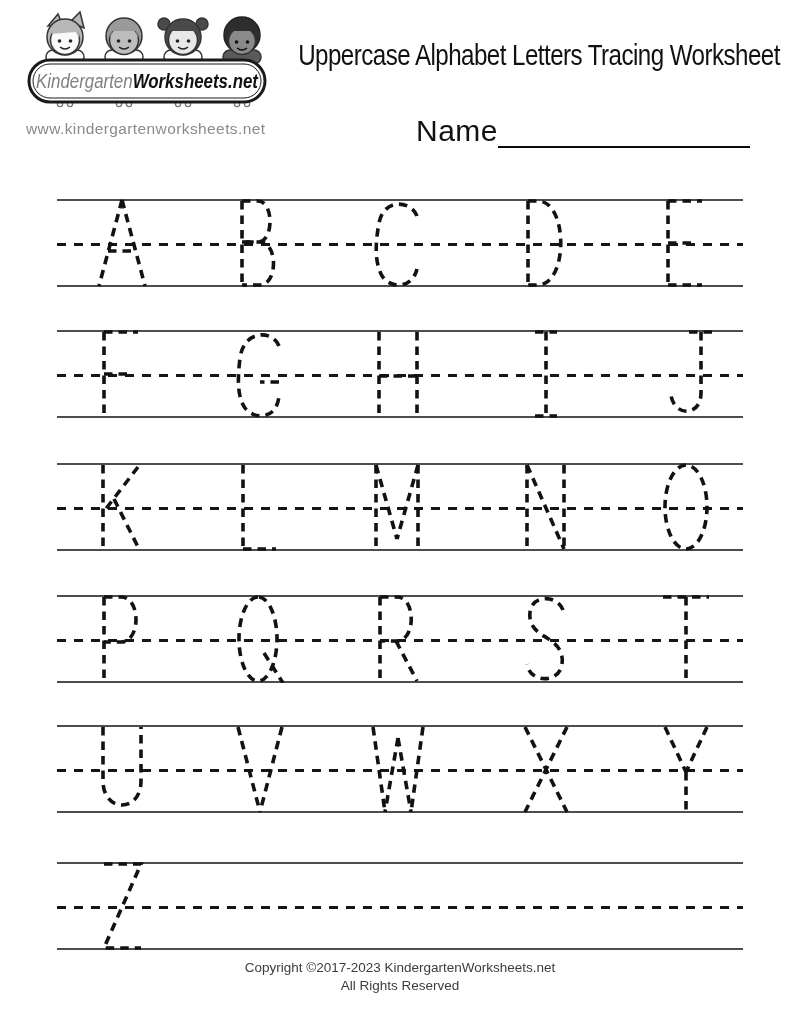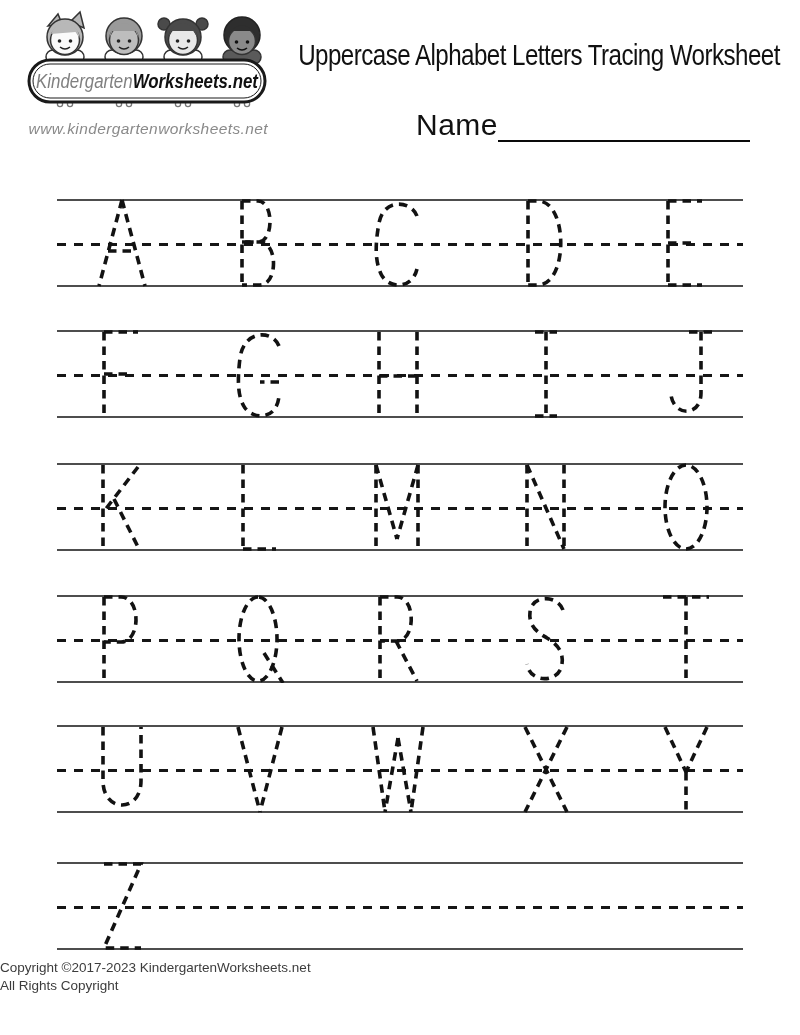--- a/index.html
+++ b/index.html
@@ -5,30 +5,30 @@
   html,body{margin:0;padding:0;}
   body{
     width:800px;height:1035px;background:#ffffff;position:relative;
     font-family:"Liberation Sans",sans-serif;color:#111;overflow:hidden;
   }
   .page{position:absolute;inset:0;}
 
   
   .logo-box{position:absolute;left:26px;top:8px;width:242px;height:102px;font-style:italic;}
   .website{
-    position:absolute;left:26px;top:120px;width:242px;text-align:right;
-    font-size:15.5px;letter-spacing:.4px;color:#8a8a8a;font-style:italic;
+    position:absolute;left:26px;top:120px;width:242px;text-align:left;
+    font-size:15.5px;letter-spacing:.4px;color:#8a8a8a;
   }
   .title{
     position:absolute;left:281px;top:38px;width:490px;margin:0;
     font-size:26px;font-weight:400;text-align:center;letter-spacing:-.6px;
     transform:scale(.93,1.12);transform-origin:center top;white-space:nowrap;
   }
   .name-row{
-    position:absolute;left:416px;top:108px;display:flex;align-items:flex-end;
+    position:absolute;left:416px;top:114px;display:flex;align-items:flex-end;
   }
   .name-label{font-size:30px;letter-spacing:.5px;}
   .name-line{width:252px;height:32px;border-bottom:2.5px solid #0a0a0a;}
 
   
   .trace-row{position:absolute;left:0;width:800px;height:90px;}
   .trace-row .line{position:absolute;left:57px;width:686px;}
   .line.solid{height:2px;background:#4d4d4d;}
   .line.top{top:0;}
   .line.bottom{top:86px;}
@@ -38,21 +38,21 @@
   }
   .trace-letter{position:absolute;top:0;width:60px;height:88px;}
   .trace-letter svg{display:block;}
   .trace-letter path{
     fill:none;stroke:#121212;stroke-width:3.6;
     stroke-dasharray:8.5 6;stroke-linecap:butt;
   }
 
   
   .footer{
-    position:absolute;left:0;top:959px;width:800px;text-align:left;
+    position:absolute;left:0;top:959px;width:800px;text-align:center;
     color:#3c3c3c;font-size:13.5px;line-height:18px;
   }
 
   
   .brand-text{font-family:"Liberation Sans",sans-serif;}
 </style>
 </head>
 <body>
 
 <div class="page">
@@ -324,16 +324,16 @@
         <div class="trace-letter" style="left: 92px;">
           <svg viewBox="0 0 60 88" width="60" height="88">
             <path d="M12,2 L49,2 L12,86 L49,86"></path>
           </svg>
         </div>
       </div>
     </main>
 
   <div class="footer">
     <div>Copyright ©2017-2023 KindergartenWorksheets.net</div>
-    <div>All Rights Copyright</div>
+    <div>All Rights Reserved</div>
   </div>
 
 </div>
 
 </body></html>

